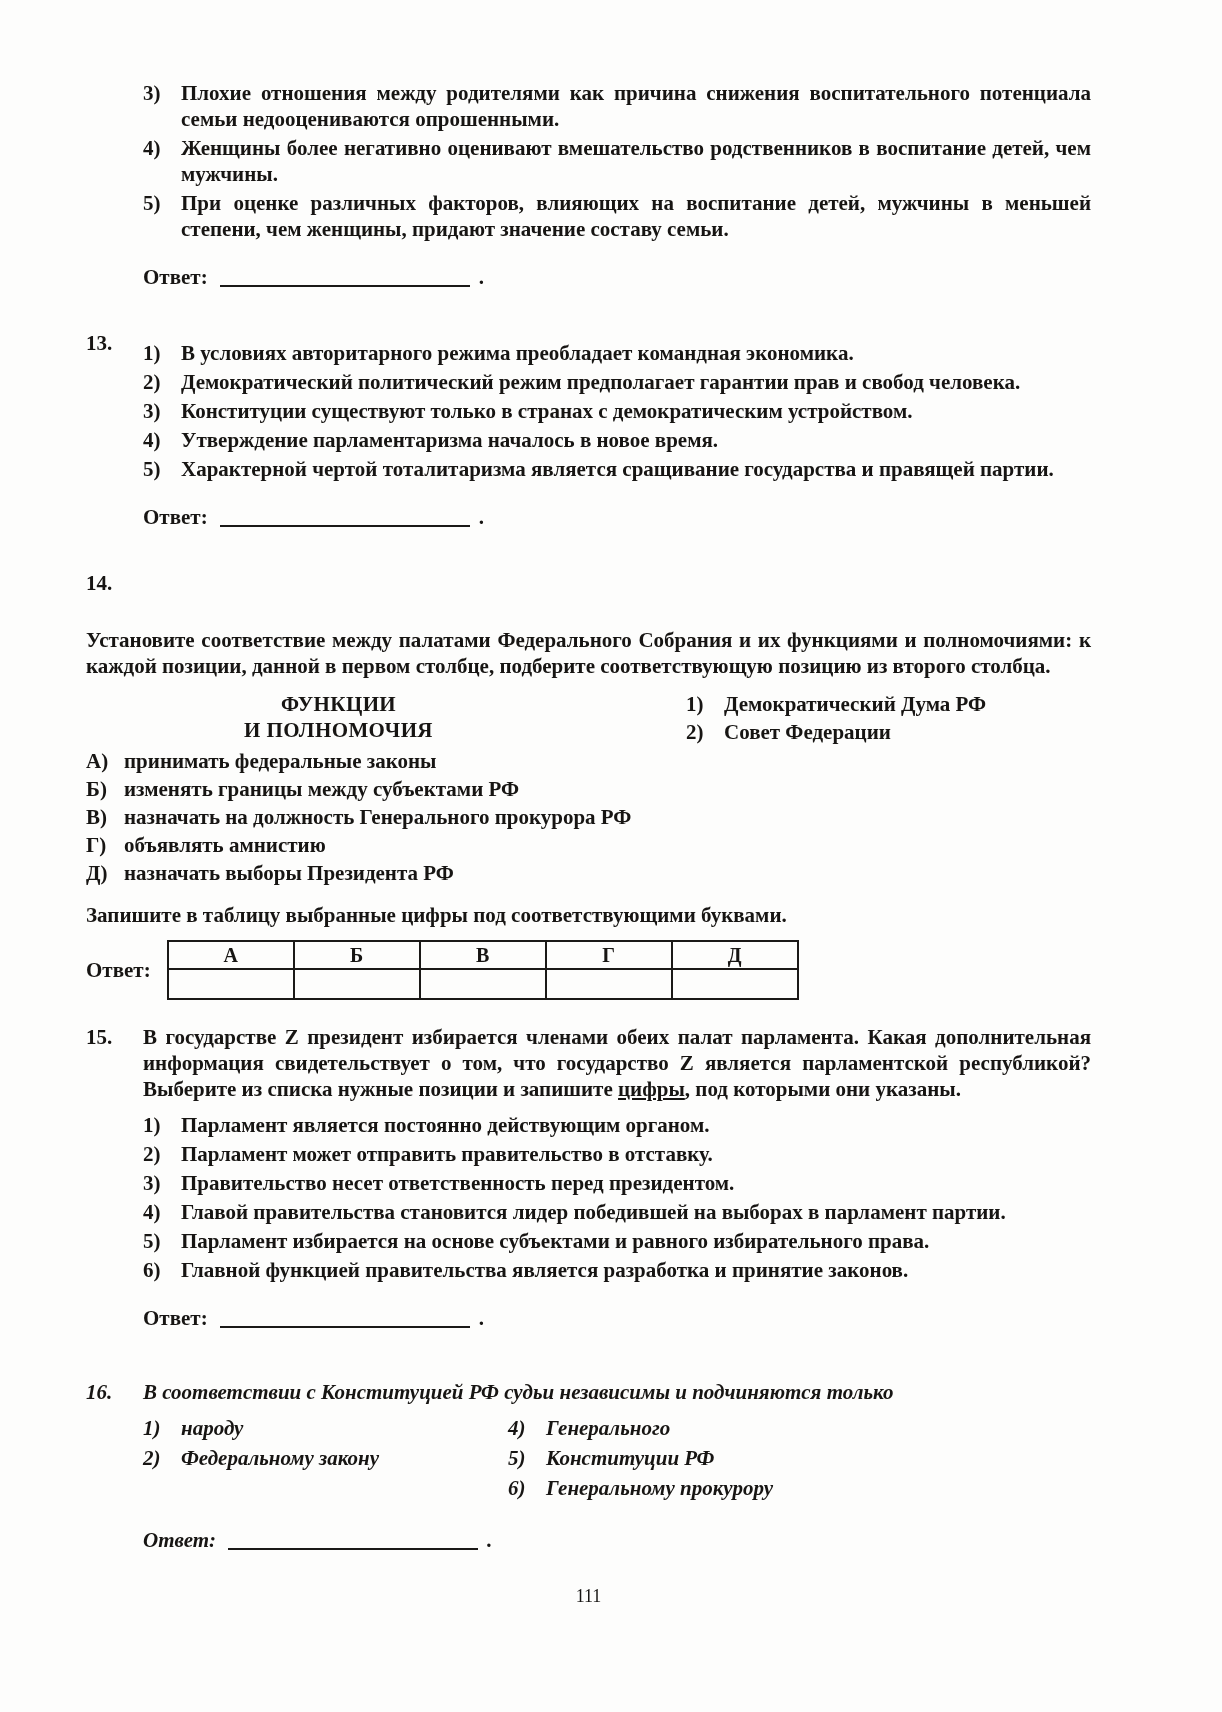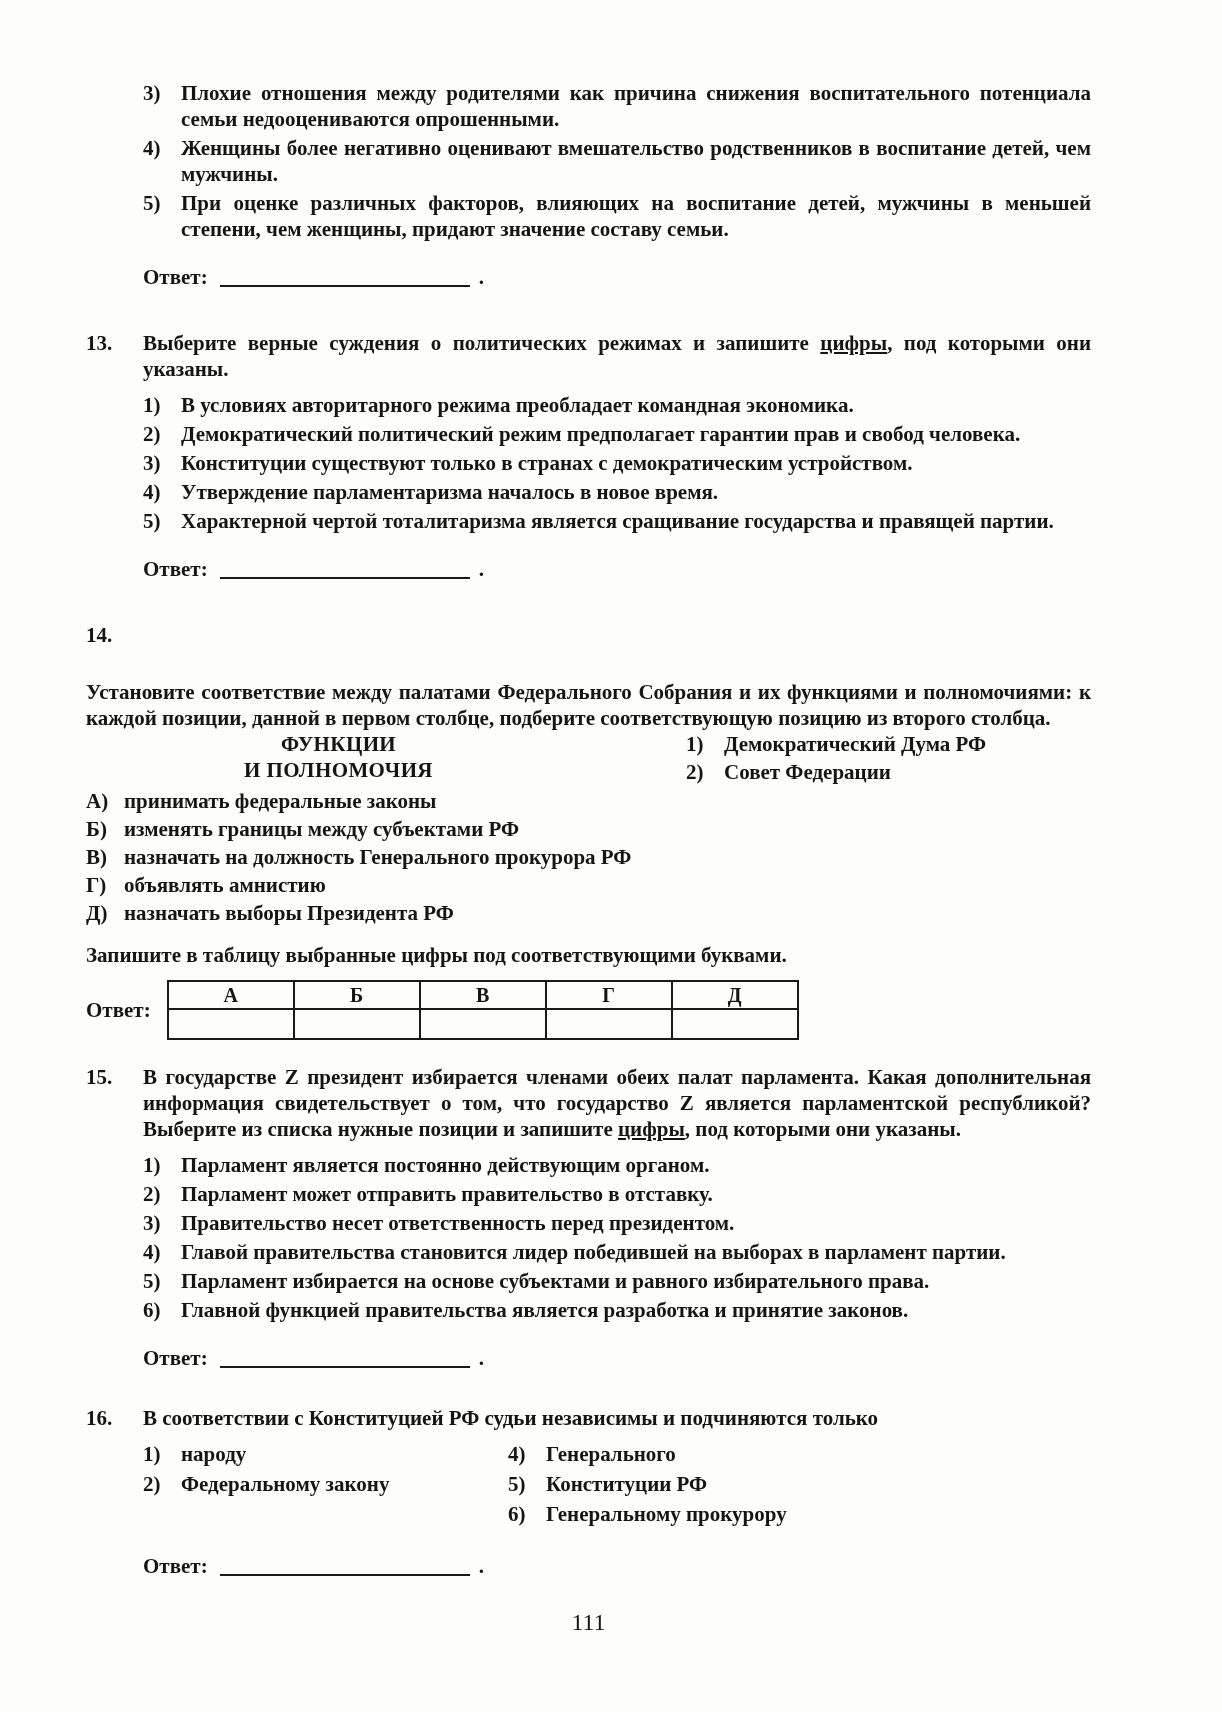--- a/index.html
+++ b/index.html
@@ -15,21 +15,21 @@
     font-size: 21px;
     line-height: 26px;
     overflow: hidden;
   }
   .content { padding: 80px 131px 0 86px; }
 
   .question { display: flex; }
   #q13 { margin-top: 40px; }
   #q14 { margin-top: 40px; flex-direction: column; }
   #q15 { margin-top: 24px; }
-  #q16 { margin-top: 34px; }
+  #q16 { margin-top: 48px; font-style: italic; }
 
   .qnum { flex: 0 0 57px; width: 57px; }
   .qbody { flex: 1; min-width: 0; }
 
   .stem { margin: 0; text-align: justify; }
   .u { text-decoration: underline; }
 
   .items { margin-top: 10px; }
   .items-first { margin-top: 0; }
   .item { margin: 0 0 3px 0; padding-left: 38px; text-align: justify; }
@@ -40,21 +40,21 @@
     display: inline-block;
     width: 250px;
     height: 18px;
     margin-left: 12px;
     border-bottom: 2px solid #1b1917;
     vertical-align: -3px;
   }
   .answer-dot { margin-left: 9px; }
 
   
-  .match-area { display: flex; }
+  .match-area { display: flex; margin-top: 12px; }
   .match-col-left { flex: 0 0 600px; width: 600px; }
   .match-col-right { flex: 1; min-width: 0; }
   .match-heading { text-align: center; margin-bottom: 5px; letter-spacing: 0.4px; }
   .match-col-left .match-heading { width: 505px; }
   .match-items .item { margin-bottom: 2px; }
   .match-instruction { margin: 14px 0 0 0; text-align: justify; }
 
   .answer-table-row { margin-top: 12px; display: flex; align-items: center; }
   .match-table { border-collapse: collapse; margin-left: 16px; }
   .match-table th, .match-table td {
@@ -71,21 +71,21 @@
   
   .options-grid { display: flex; margin-top: 10px; }
   .options-col-left { flex: 0 0 365px; width: 365px; }
   .options-col-right { flex: 1; min-width: 0; }
   .options-grid .item { margin-bottom: 4px; }
 
   .page-number {
     margin-top: 30px;
     text-align: center;
     font-weight: 400;
-    font-size: 24px;
+    font-size: 18px;
   }
 </style>
 </head>
 <body>
 
 <div class="page">
   <main class="content">
 
     <section class="question" id="q12">
       <div class="qnum"></div>
@@ -97,21 +97,20 @@
         </div>
         <div class="answer-row">
           <span>Ответ:</span><span class="answer-blank"></span><span class="answer-dot">.</span>
         </div>
       </div>
     </section>
 
     <section class="question" id="q13">
       <div class="qnum">13.</div>
       <div class="qbody">
-        <p class="stem"><span>Выберите верные суждения о политических режимах и запишите </span><span class="u">цифры</span><span>, под которыми они указаны.</span></p>
         <div class="items">
           <p class="item"><span class="num">1)</span><span>В условиях авторитарного режима преобладает командная экономика.</span></p>
           <p class="item"><span class="num">2)</span><span>Демократический политический режим предполагает гарантии прав и свобод человека.</span></p>
           <p class="item"><span class="num">3)</span><span>Конституции существуют только в странах с демократическим устройством.</span></p>
           <p class="item"><span class="num">4)</span><span>Утверждение парламентаризма началось в новое время.</span></p>
           <p class="item"><span class="num">5)</span><span>Характерной чертой тоталитаризма является сращивание государства и правящей партии.</span></p>
         </div>
         <div class="answer-row">
           <span>Ответ:</span><span class="answer-blank"></span><span class="answer-dot">.</span>
         </div>

